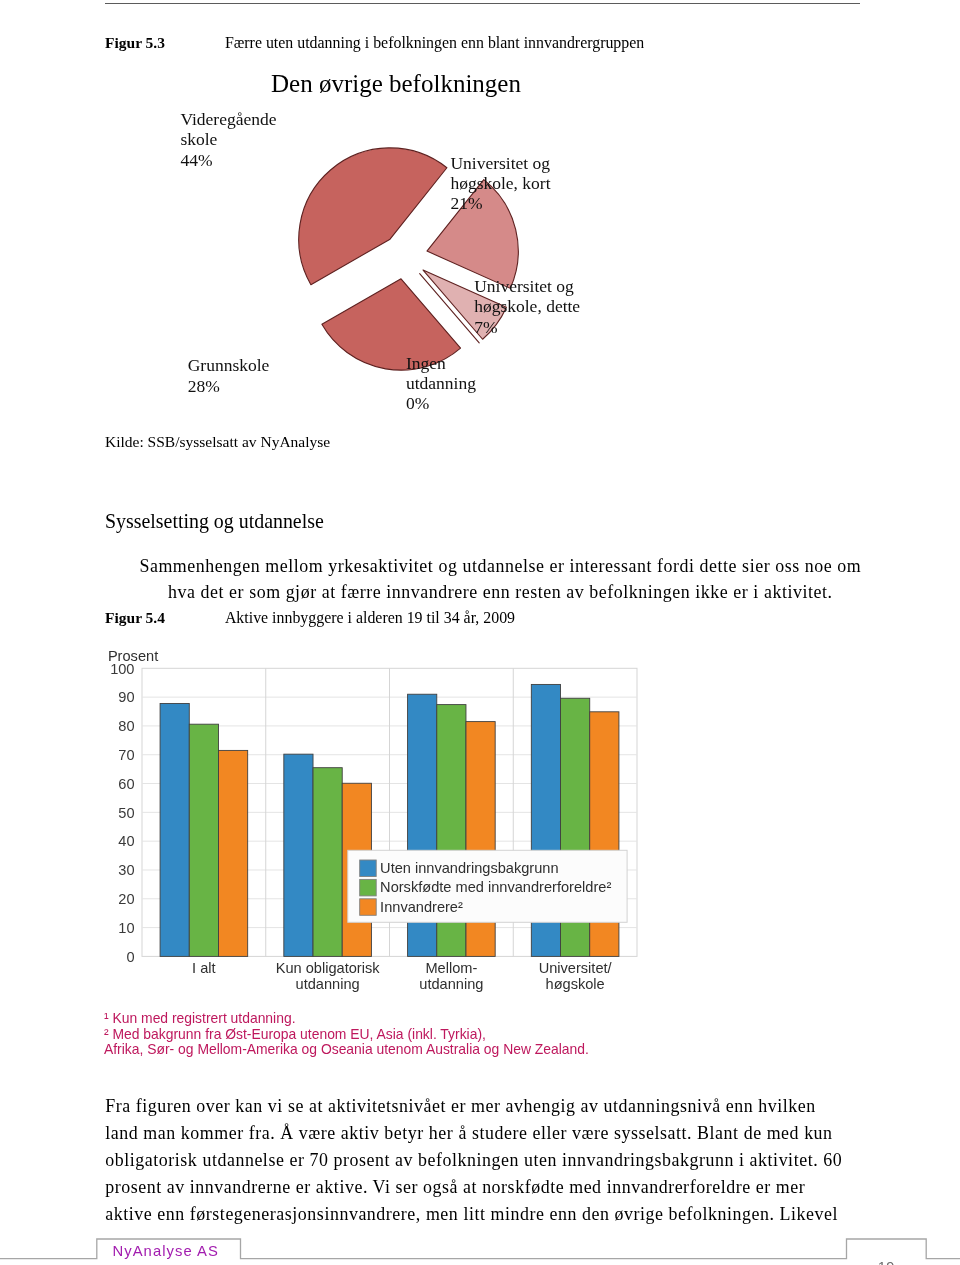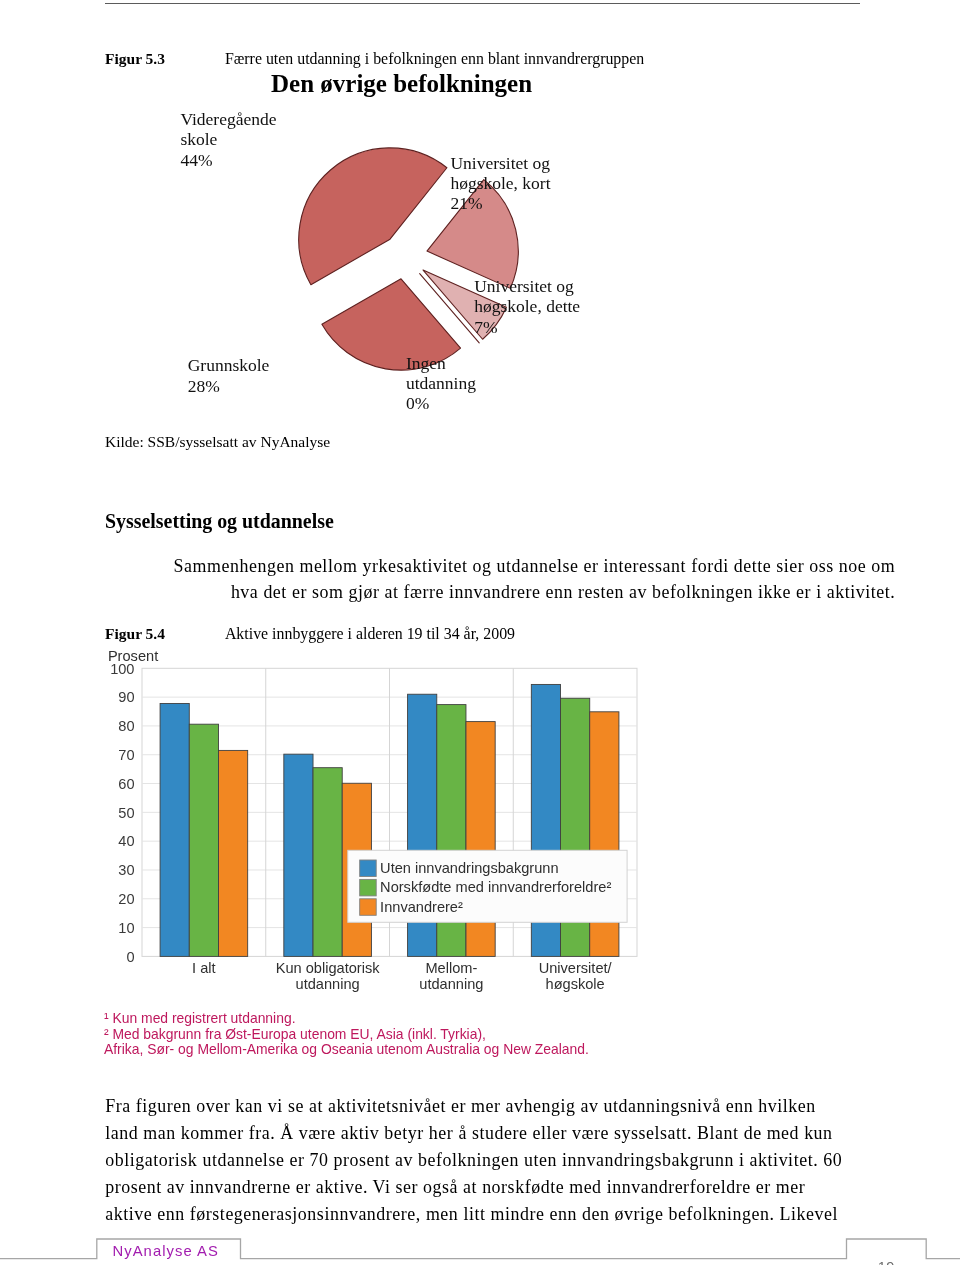--- a/index.html
+++ b/index.html
@@ -2,31 +2,31 @@
 <html><head>
 <meta charset="utf-8">
 <style>
   html,body{margin:0;padding:0;}
   body{width:960px;height:1265px;background:#fff;font-family:"Liberation Serif",serif;overflow:hidden;}
   .page{position:relative;width:960px;height:1265px;}
 
   .top-rule{position:absolute;left:105px;top:3px;width:755px;height:0;border-top:1.6px solid #5b5b5b;}
 
   .figcap{position:absolute;left:105px;width:800px;font-size:15.5px;line-height:20px;color:#000;}
-  .fignum{font-weight:bold;display:inline-block;width:116px;margin-top:16px;}
+  .fignum{font-weight:bold;display:inline-block;width:116px;}
   .figtext{font-size:15.9px;}
 
   .pie-wrap{position:absolute;left:100px;top:68px;width:620px;height:350px;}
-  .pie-title{position:absolute;left:171px;top:2px;width:400px;text-align:left;font-weight:bold;font-size:25px;line-height:28px;}
+  .pie-title{position:absolute;left:171px;top:2px;width:400px;text-align:left;font-weight:normal;font-size:25px;line-height:28px;}
   .pie-svg{position:absolute;left:0;top:0;}
   .plabel{position:absolute;text-align:left;font-size:17.5px;line-height:20.4px;color:#111;white-space:nowrap;}
 
   .kilde{position:absolute;left:105px;top:433px;font-size:15.5px;}
-  .sec-head{position:absolute;left:105px;top:510px;font-size:19.9px;font-weight:bold;}
-  .sec-para{position:absolute;left:105.3px;top:552.5px;width:790px;font-size:17.9px;letter-spacing:0.55px;line-height:26.2px;text-align:right;white-space:nowrap;}
+  .sec-head{position:absolute;left:105px;top:510px;font-size:19.9px;font-weight:normal;}
+  .sec-para{position:absolute;left:105.3px;top:552.5px;width:790px;font-size:17.9px;letter-spacing:0.55px;line-height:26.2px;text-align:center;white-space:nowrap;}
 
   .bar-wrap{position:absolute;left:100px;top:645px;width:560px;height:400px;font-family:"Liberation Sans",sans-serif;}
   .bar-svg{position:absolute;left:0;top:0;}
   .bar-foot{position:absolute;left:4px;top:350px;font-size:13.9px;line-height:15.5px;color:#be185d;margin-top:16px;}
 
   .body-para{position:absolute;left:105.3px;top:1093px;width:790px;font-size:17.9px;letter-spacing:0.55px;line-height:27.1px;text-align:left;white-space:nowrap;}
 
   .footer{position:absolute;left:0;top:1231px;width:960px;height:34px;}
   .footer-svg{position:absolute;left:0;top:0;}
   .footer-left{position:absolute;left:112.5px;top:11.5px;font-family:"Liberation Sans",sans-serif;font-size:14.8px;color:#a21caf;letter-spacing:1.05px;}

